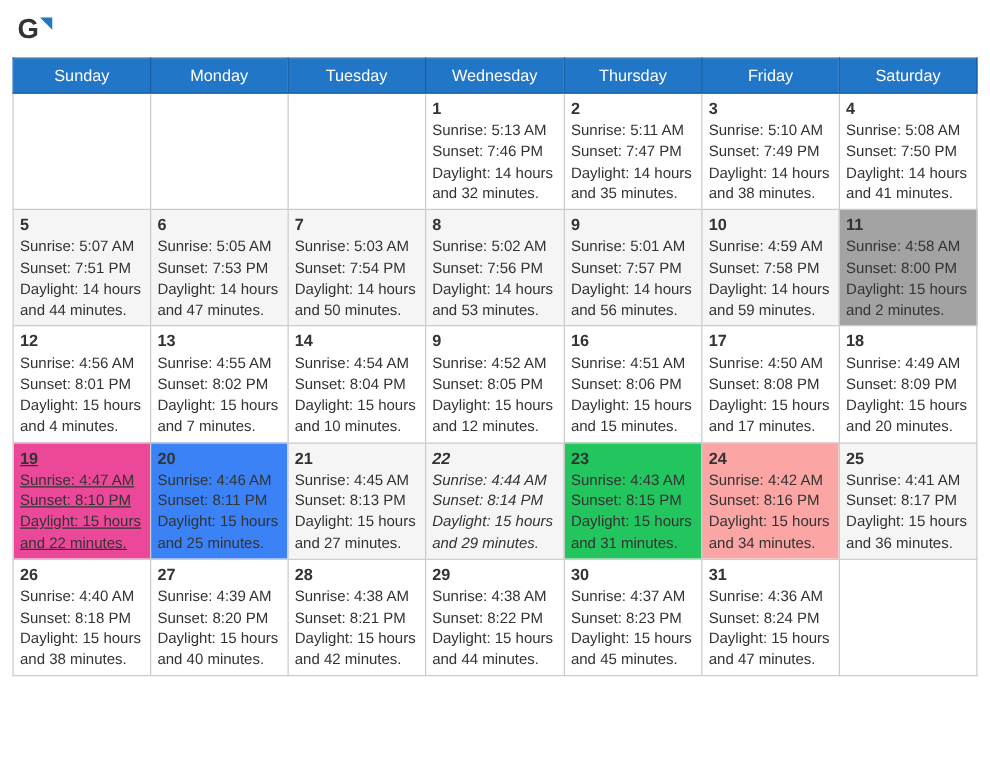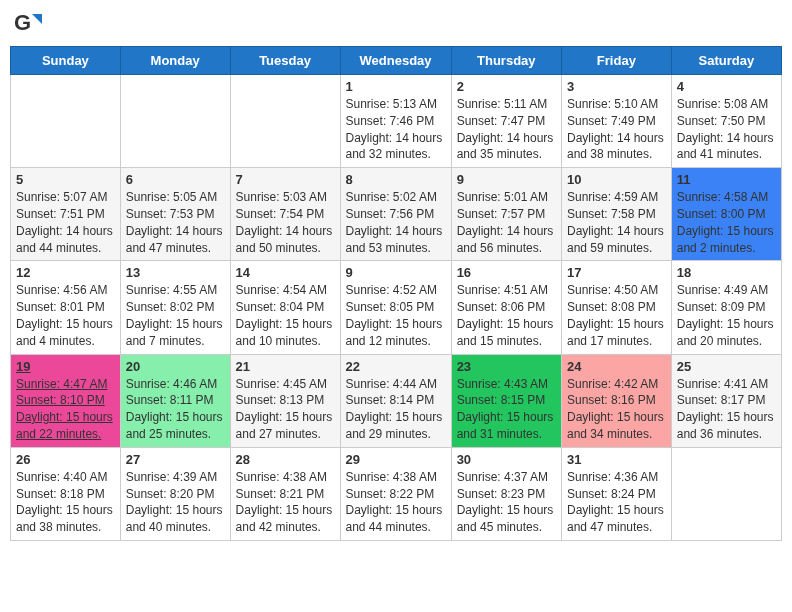--- a/index.html
+++ b/index.html
@@ -58,21 +58,21 @@
       width: 100%;
       border-collapse: collapse;
       border: 1px solid #ccc;
     }
     .calendar th {
       background: #2176c7;
       color: #fff;
       text-align: center;
       padding: 6px 4px;
       font-size: 13px;
-      font-weight: bold;
+      font-weight: normal;
       border: 1px solid #1a5fa0;
     }
     .calendar td {
       vertical-align: top;
       border: 1px solid #ccc;
       padding: 4px 5px;
       width: 113px;
       min-height: 80px;
       background: #fff;
       font-size: 10.5px;
@@ -171,21 +171,21 @@
           <div class="day-info">Sunrise: 5:02 AM<br>Sunset: 7:56 PM<br>Daylight: 14 hours and 53 minutes.</div>
         </td>
         <td style="background: rgb(245, 245, 245);">
           <span class="day-number">9</span>
           <div class="day-info">Sunrise: 5:01 AM<br>Sunset: 7:57 PM<br>Daylight: 14 hours and 56 minutes.</div>
         </td>
         <td style="background: rgb(245, 245, 245);">
           <span class="day-number">10</span>
           <div class="day-info">Sunrise: 4:59 AM<br>Sunset: 7:58 PM<br>Daylight: 14 hours and 59 minutes.</div>
         </td>
-        <td style="background: #3b82f6;">
+        <td style="background: #a3a3a3;">
           <span class="day-number">11</span>
           <div class="day-info">Sunrise: 4:58 AM<br>Sunset: 8:00 PM<br>Daylight: 15 hours and 2 minutes.</div>
         </td>
       </tr>
       <tr>
         <td>
           <span class="day-number">12</span>
           <div class="day-info">Sunrise: 4:56 AM<br>Sunset: 8:01 PM<br>Daylight: 15 hours and 4 minutes.</div>
         </td>
         <td>
@@ -211,29 +211,29 @@
         <td>
           <span class="day-number">18</span>
           <div class="day-info">Sunrise: 4:49 AM<br>Sunset: 8:09 PM<br>Daylight: 15 hours and 20 minutes.</div>
         </td>
       </tr>
       <tr>
         <td style="background: #ec4899; text-decoration: underline;">
           <span class="day-number">19</span>
           <div class="day-info">Sunrise: 4:47 AM<br>Sunset: 8:10 PM<br>Daylight: 15 hours and 22 minutes.</div>
         </td>
-        <td style="background: #86efac;">
+        <td style="background: #3b82f6;">
           <span class="day-number">20</span>
           <div class="day-info">Sunrise: 4:46 AM<br>Sunset: 8:11 PM<br>Daylight: 15 hours and 25 minutes.</div>
         </td>
         <td style="background: rgb(245, 245, 245);">
           <span class="day-number">21</span>
           <div class="day-info">Sunrise: 4:45 AM<br>Sunset: 8:13 PM<br>Daylight: 15 hours and 27 minutes.</div>
         </td>
-        <td style="background: rgb(245, 245, 245);">
+        <td style="background: rgb(245, 245, 245); font-style: italic;">
           <span class="day-number">22</span>
           <div class="day-info">Sunrise: 4:44 AM<br>Sunset: 8:14 PM<br>Daylight: 15 hours and 29 minutes.</div>
         </td>
         <td style="background: #22c55e; margin-left: 31px;">
           <span class="day-number">23</span>
           <div class="day-info">Sunrise: 4:43 AM<br>Sunset: 8:15 PM<br>Daylight: 15 hours and 31 minutes.</div>
         </td>
         <td style="background: #fca5a5;">
           <span class="day-number">24</span>
           <div class="day-info">Sunrise: 4:42 AM<br>Sunset: 8:16 PM<br>Daylight: 15 hours and 34 minutes.</div>

